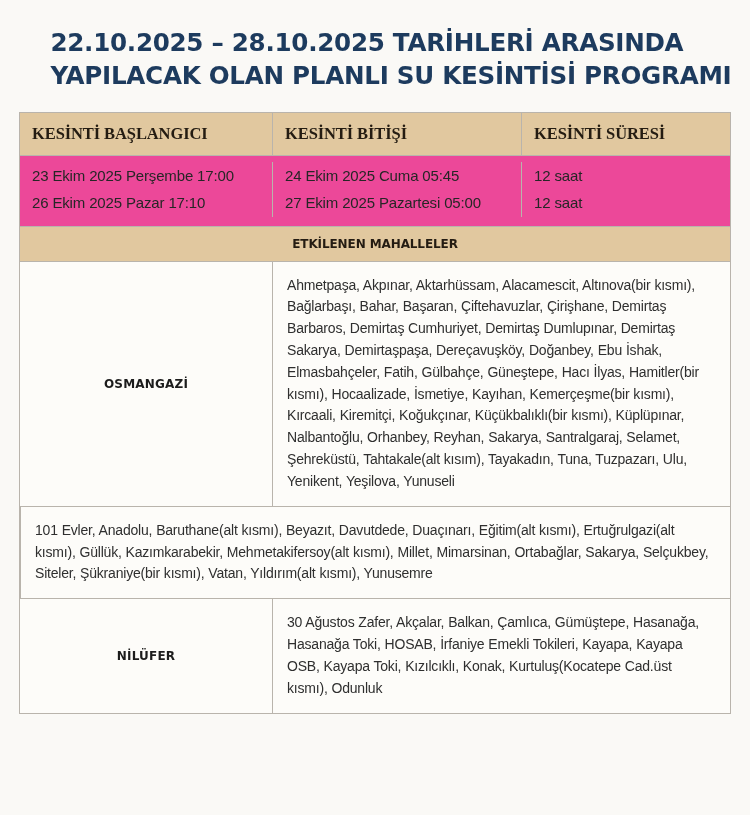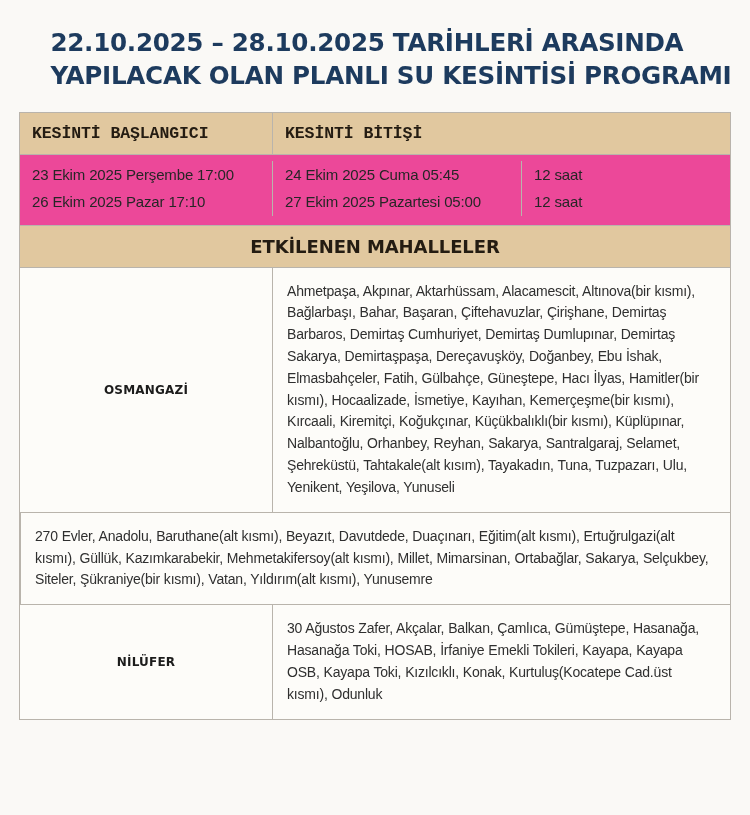--- a/index.html
+++ b/index.html
@@ -54,21 +54,21 @@
     display: flex;
     width: 100%;
     box-sizing: border-box;
   }
 
   
   .hdr-row {
     background: #e1c89f;
   }
   .hdr-cell {
-    font-family: Liberation Mono, monospace;
+    font-family: Liberation Serif, serif;
     font-weight: 700;
     font-size: 16.5px;
     color: #241c12;
     padding: 11px 0 11px 12px;
     box-sizing: border-box;
     letter-spacing: -0.1px;
     transform-origin: left center;
   }
   .c1 { width: 252px; flex: 0 0 252px; }
   .c2 { width: 249px; flex: 0 0 249px; border-left: 1px solid #b9b4ac; }
@@ -89,21 +89,21 @@
   }
 
   
   .banner {
     background: #e1c89f;
     border-top: 1px solid #b9b4ac;
     border-bottom: 1px solid #b9b4ac;
     text-align: center;
     font-family: "DejaVu Sans", sans-serif;
     font-weight: 700;
-    font-size: 18px;
+    font-size: 12px;
     color: #241c12;
     padding: 10px 0 10px 0;
     letter-spacing: -0.1px;
   }
 
   
   .dist-row {
     display: flex;
     width: 100%;
     box-sizing: border-box;
@@ -147,20 +147,21 @@
   <div class="title-block">
     <div class="title-line">22.10.2025 – 28.10.2025 TARİHLERİ ARASINDA</div>
     <div class="title-line">YAPILACAK OLAN PLANLI SU KESİNTİSİ PROGRAMI</div>
   </div>
 
   <div class="table-wrap">
 
     <div class="row hdr-row">
       <div class="hdr-cell c1">KESİNTİ BAŞLANGICI</div>
       <div class="hdr-cell c2">KESİNTİ BİTİŞİ</div>
+      <div class="hdr-cell c3">KESİNTİ SÜRESİ</div>
     </div>
 
     <div class="sched-body">
       <div class="row sched-row">
         <div class="cell c1">23 Ekim 2025 Perşembe 17:00</div>
         <div class="cell c2">24 Ekim 2025 Cuma 05:45</div>
         <div class="cell c3">12 saat</div>
       </div>
       <div class="row sched-row">
         <div class="cell c1">26 Ekim 2025 Pazar 17:10</div>
@@ -170,21 +171,21 @@
     </div>
 
     <div class="banner">ETKİLENEN MAHALLELER</div>
 
     <div class="dist-row">
       <div class="dist-name">OSMANGAZİ</div>
       <div class="dist-list">Ahmetpaşa, Akpınar, Aktarhüssam, Alacamescit, Altınova(bir kısmı), Bağlarbaşı, Bahar, Başaran, Çiftehavuzlar, Çirişhane, Demirtaş Barbaros, Demirtaş Cumhuriyet, Demirtaş Dumlupınar, Demirtaş Sakarya, Demirtaşpaşa, Dereçavuşköy, Doğanbey, Ebu İshak, Elmasbahçeler, Fatih, Gülbahçe, Güneştepe, Hacı İlyas, Hamitler(bir kısmı), Hocaalizade, İsmetiye, Kayıhan, Kemerçeşme(bir kısmı), Kırcaali, Kiremitçi, Koğukçınar, Küçükbalıklı(bir kısmı), Küplüpınar, Nalbantoğlu, Orhanbey, Reyhan, Sakarya, Santralgaraj, Selamet, Şehreküstü, Tahtakale(alt kısım), Tayakadın, Tuna, Tuzpazarı, Ulu, Yenikent, Yeşilova, Yunuseli</div>
     </div>
 
     <div class="dist-row">
-      <div class="dist-list">270 Evler, Anadolu, Baruthane(alt kısmı), Beyazıt, Davutdede, Duaçınarı, Eğitim(alt kısmı), Ertuğrulgazi(alt kısmı), Güllük, Kazımkarabekir, Mehmetakifersoy(alt kısmı), Millet, Mimarsinan, Ortabağlar, Sakarya, Selçukbey, Siteler, Şükraniye(bir kısmı), Vatan, Yıldırım(alt kısmı), Yunusemre</div>
+      <div class="dist-list">101 Evler, Anadolu, Baruthane(alt kısmı), Beyazıt, Davutdede, Duaçınarı, Eğitim(alt kısmı), Ertuğrulgazi(alt kısmı), Güllük, Kazımkarabekir, Mehmetakifersoy(alt kısmı), Millet, Mimarsinan, Ortabağlar, Sakarya, Selçukbey, Siteler, Şükraniye(bir kısmı), Vatan, Yıldırım(alt kısmı), Yunusemre</div>
     </div>
 
     <div class="dist-row">
       <div class="dist-name">NİLÜFER</div>
       <div class="dist-list">30 Ağustos Zafer, Akçalar, Balkan, Çamlıca, Gümüştepe, Hasanağa, Hasanağa Toki, HOSAB, İrfaniye Emekli Tokileri, Kayapa, Kayapa OSB, Kayapa Toki, Kızılcıklı, Konak, Kurtuluş(Kocatepe Cad.üst kısmı), Odunluk</div>
     </div>
 
   </div>
 </div>
 

